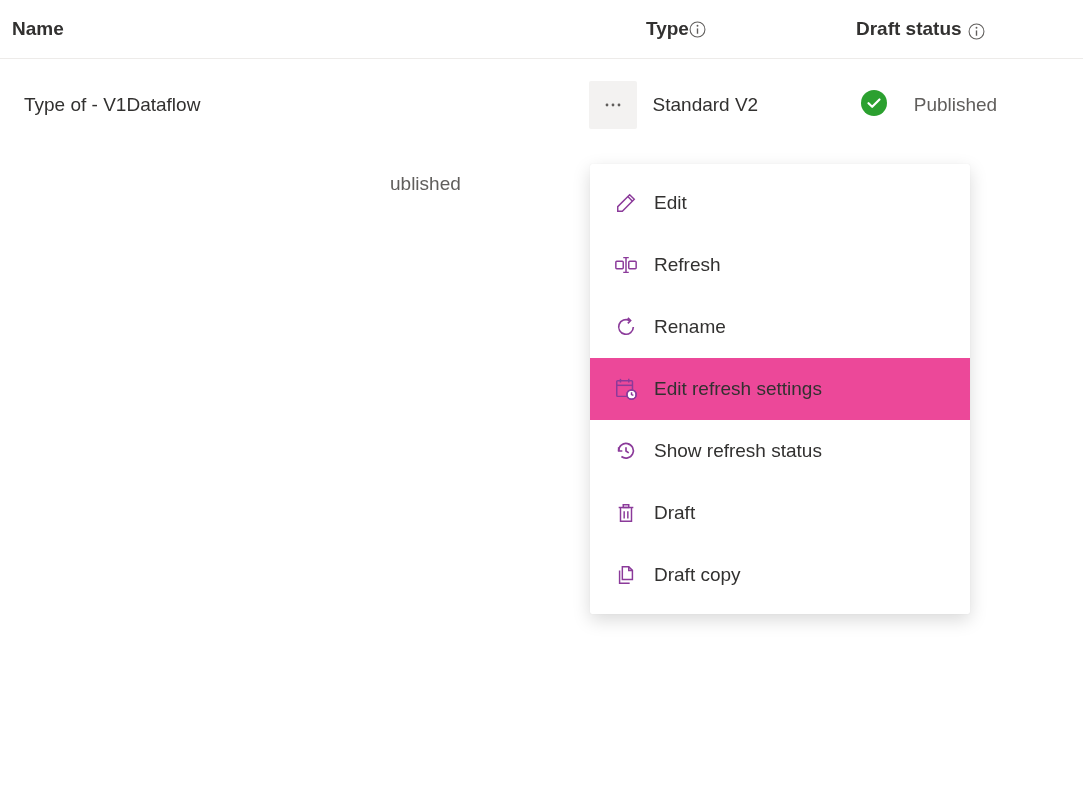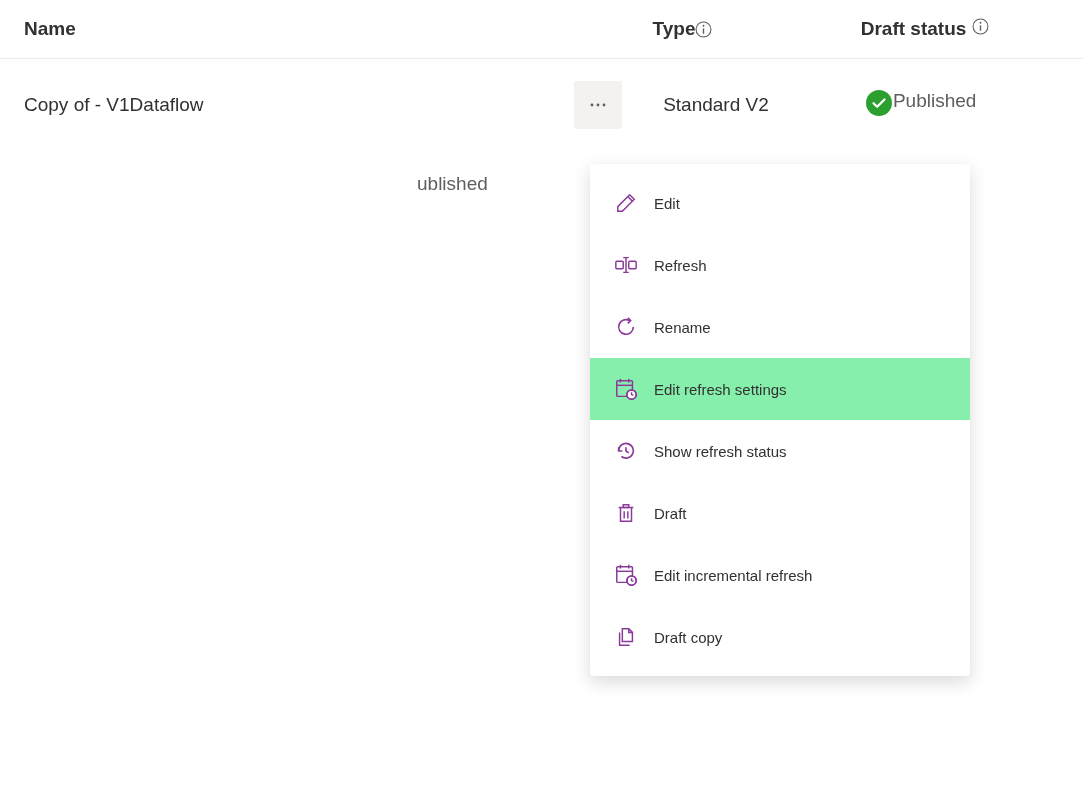--- a/index.html
+++ b/index.html
@@ -13,40 +13,40 @@
       color: #323130;
       background: #fff;
       width: 1083px;
       height: 795px;
       overflow: hidden;
       position: relative;
     }
     .table-header {
       display: flex;
       align-items: center;
-      padding: 18px 24px;
+      padding: 18px 12px;
       border-bottom: 1px solid #edebe9;
       font-weight: 600;
       color: #323130;
     }
     .col-name {
       width: 570px;
     }
     .col-actions {
       width: 64px;
     }
     .col-type {
       width: 210px;
       display: flex;
       align-items: center;
     }
     .col-status {
       width: 200px;
       display: flex;
-      align-items: flex-start;
+      align-items: flex-end;
       gap: 6px;
     }
     .info-icon {
       display: inline-flex;
       align-items: center;
       justify-content: center;
     }
     .table-row {
       display: flex;
       align-items: center;
@@ -57,27 +57,26 @@
       width: 570px;
       color: #323130;
     }
     .row-actions {
       width: 64px;
       display: flex;
       justify-content: flex-start;
     }
     .row-type {
       width: 210px;
-      margin-left: 27px;
     }
     .row-status {
       width: 200px;
       display: flex;
-      align-items: flex-start;
-      gap: 1px;
+      align-items: center;
+      gap: 27px;
     }
     .more-button {
       width: 48px;
       height: 48px;
       border: none;
       background: #f3f2f1;
       cursor: pointer;
       display: flex;
       align-items: center;
       justify-content: center;
@@ -98,24 +97,24 @@
       padding: 8px 0;
       z-index: 100;
     }
     .menu-item {
       display: flex;
       align-items: center;
       gap: 16px;
       padding: 19px 24px;
       cursor: pointer;
       color: #323130;
-      font-size: 15px;
+      font-size: 19px;
     }
     .menu-item.hovered {
-      background: #86efac;
+      background: #ec4899;
     }
     .menu-icon {
       width: 24px;
       height: 24px;
       display: flex;
       align-items: center;
       justify-content: center;
       color: #8b3a9a;
       flex-shrink: 0;
     }
@@ -146,21 +145,21 @@
       <svg width="17" height="17" viewBox="0 0 16 16">
         <circle cx="8" cy="8" r="7" fill="none" stroke="#605e5c" stroke-width="1"></circle>
         <circle cx="8" cy="4.5" r="0.9" fill="#605e5c"></circle>
         <line x1="8" y1="7" x2="8" y2="12" stroke="#605e5c" stroke-width="1.3"></line>
       </svg>
     </span>
   </div>
 </div>
 
 <div class="table-row">
-  <div class="row-name">Copy of - V1Dataflow</div>
+  <div class="row-name">Type of - V1Dataflow</div>
   <div class="row-actions">
     <button class="more-button">
       <svg width="20" height="20" viewBox="0 0 20 20">
         <circle cx="4" cy="10" r="1.4" fill="#605e5c"></circle>
         <circle cx="10" cy="10" r="1.4" fill="#605e5c"></circle>
         <circle cx="16" cy="10" r="1.4" fill="#605e5c"></circle>
       </svg>
     </button>
   </div>
   <div class="row-type">Standard V2</div>
@@ -248,34 +247,20 @@
         <path d="M4 6 L20 6"></path>
         <path d="M9 3 L15 3 L15 6 L9 6 Z"></path>
         <path d="M6 6 L6 21 L18 21 L18 6"></path>
         <line x1="10" y1="10" x2="10" y2="18"></line>
         <line x1="14" y1="10" x2="14" y2="18"></line>
       </svg>
     </span>
     <span>Draft</span>
   </div>
 
-  <div class="menu-item">
-    <span class="menu-icon">
-      <svg width="24" height="24" viewBox="0 0 26 26" stroke-width="1.6">
-        <rect x="3" y="4" width="17" height="17" rx="1"></rect>
-        <line x1="3" y1="9" x2="20" y2="9"></line>
-        <line x1="7" y1="2" x2="7" y2="6"></line>
-        <line x1="16" y1="2" x2="16" y2="6"></line>
-        <circle cx="19" cy="19" r="5" fill="#fff"></circle>
-        <circle cx="19" cy="19" r="5"></circle>
-        <polyline points="19,16.5 19,19 21,20" fill="none"></polyline>
-      </svg>
-    </span>
-    <span>Edit incremental refresh</span>
-  </div>
 
   <div class="menu-item">
     <span class="menu-icon">
       <svg width="22" height="22" viewBox="0 0 24 24" stroke-width="1.6">
         <path d="M8 3 L15 3 L19 7 L19 17 L8 17 Z"></path>
         <path d="M15 3 L15 7 L19 7"></path>
         <path d="M5 7 L5 21 L16 21"></path>
       </svg>
     </span>
     <span>Draft copy</span>

